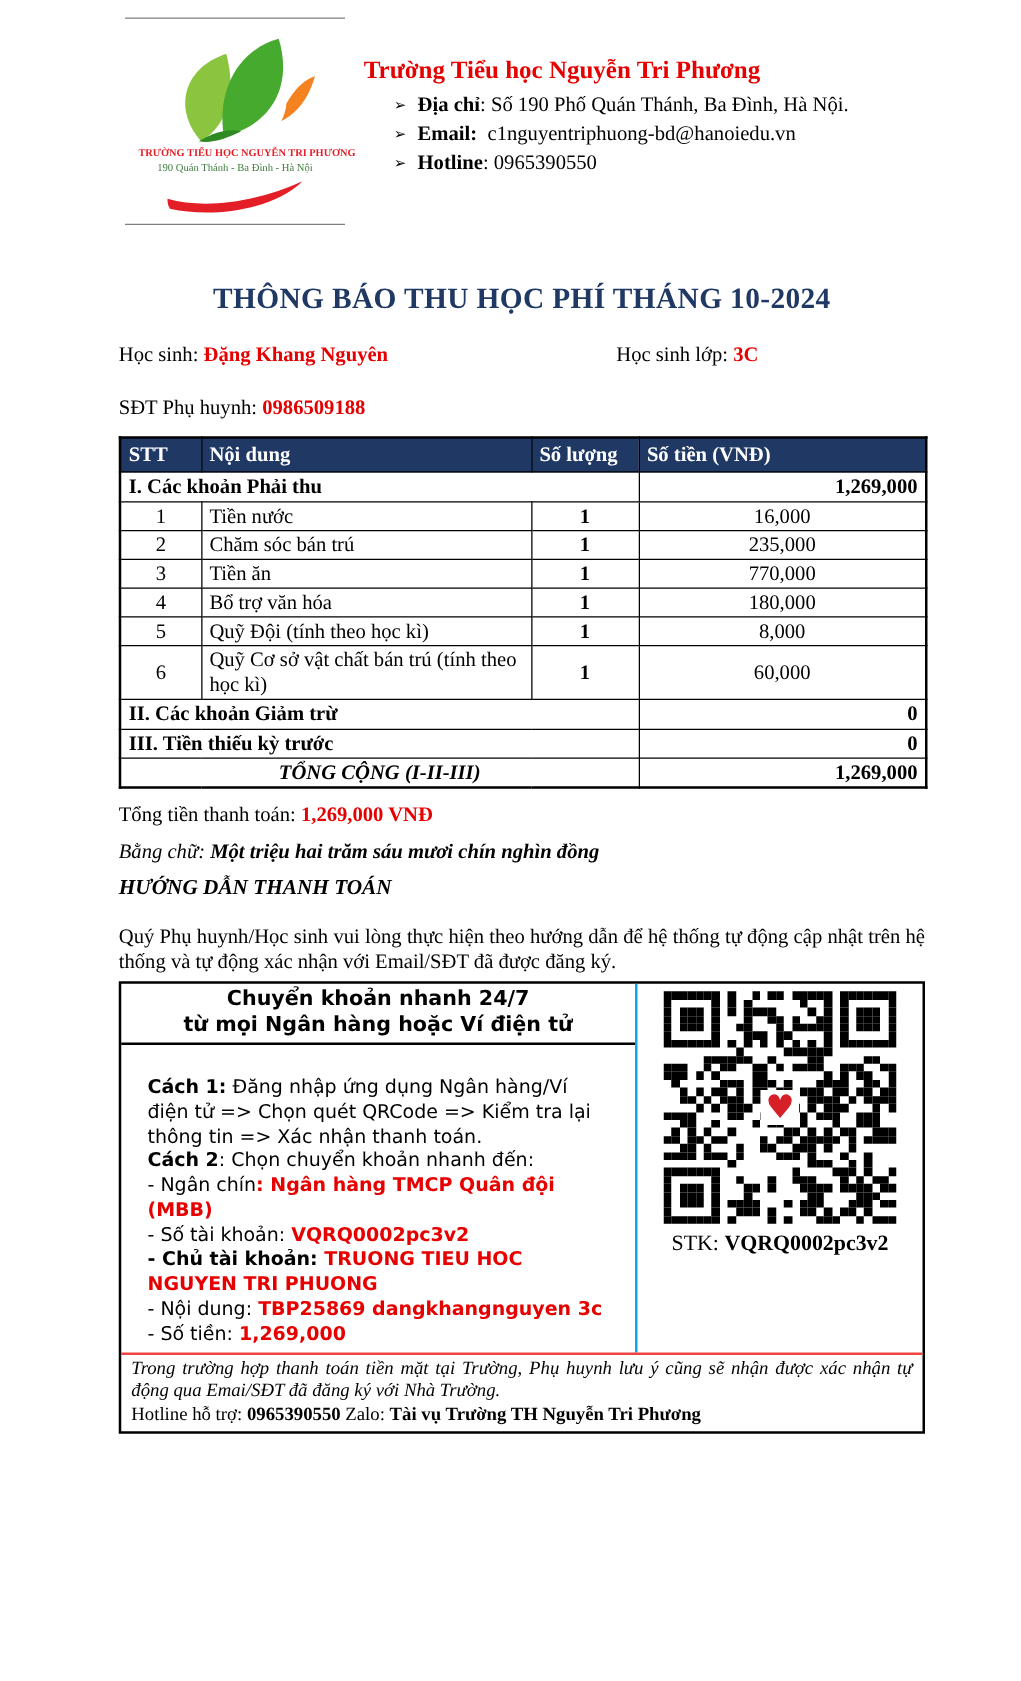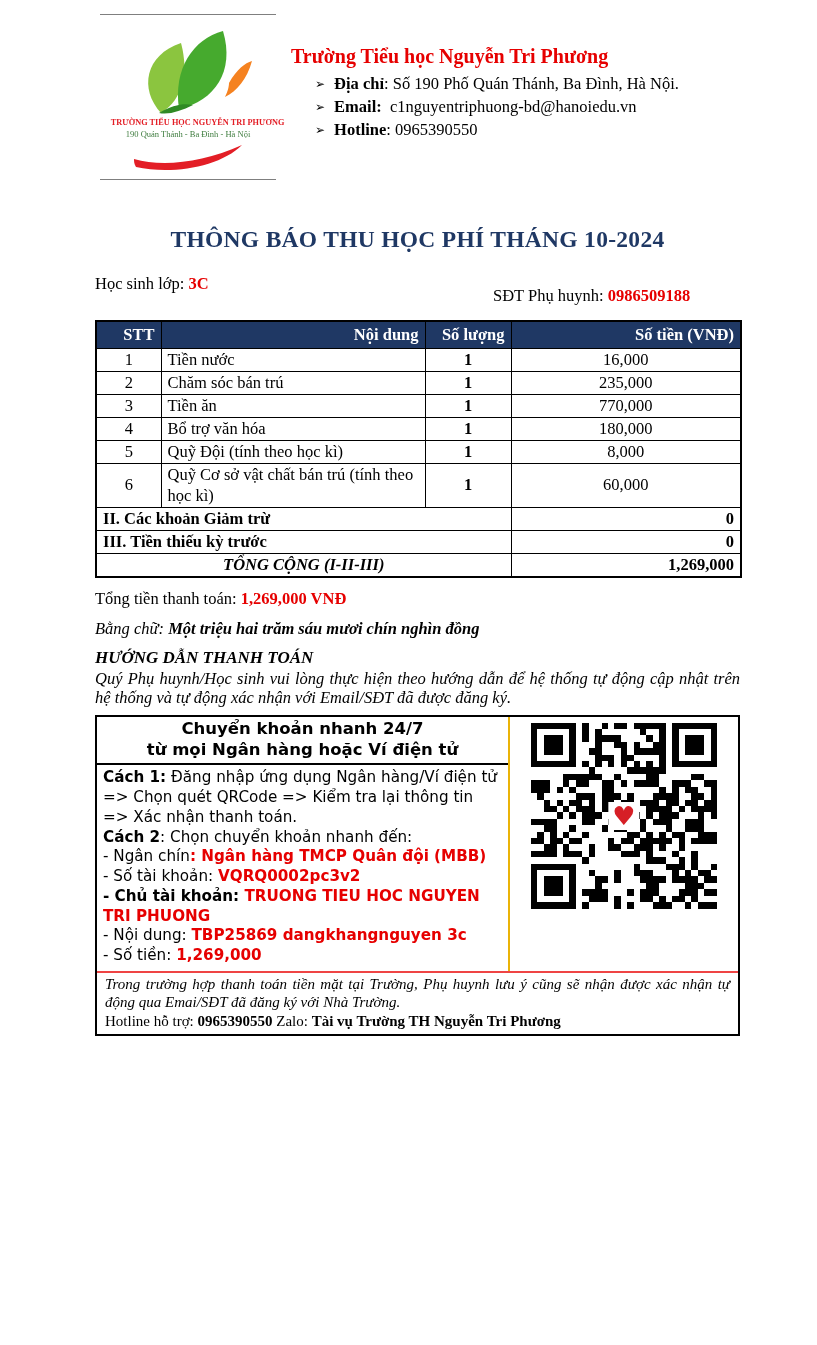--- a/index.html
+++ b/index.html
@@ -53,47 +53,47 @@
   .sg-r2{padding-top:11px;}
   .red-bold{color:var(--accent-red);font-weight:bold;}
 
   
   .fee-table{
     border-collapse:collapse;table-layout:fixed;width:645px;
     margin-top:13px;font-size:16.5px;
   }
   .fee-table th,.fee-table td{border:1px solid #000;padding:1px 6px;line-height:1.22;}
   .fee-table thead th{
-    background:var(--navy);color:#fff;text-align:right;vertical-align:middle;
+    background:var(--navy);color:#fff;text-align:left;vertical-align:middle;
     padding:3px 6px;border-color:#000;
   }
   .fee-table{border:2px solid #000;}
   td.c{text-align:center;} td.r{text-align:right;} .b{font-weight:bold;} .it{font-style:italic;}
   td.sec{font-weight:bold;}
   td.qty{text-align:center;font-weight:bold;}
 
   
   .sum-line{margin-top:11px;font-size:16.5px;line-height:1.25;}
   .words-line{margin-top:9px;font-size:16.5px;font-style:italic;}
   .words-value{font-weight:bold;}
   .guide-title{font-weight:bold;font-style:italic;font-size:17px;margin-top:9px;}
-  .guide-text{font-style:italic;font-size:16.5px;line-height:1.18;margin-top:1px;text-align:justify;}
+  .guide-text{font-size:16.5px;line-height:1.18;margin-top:19px;text-align:justify;}
 
   
   .paybox{
     margin-top:7px;width:645px;border:2px solid #000;
     display:grid;grid-template-columns:413px 1fr;
     font-family:"DejaVu Sans", sans-serif;
   }
-  .pb-left{border-right:2px solid #eab308;}
+  .pb-left{border-right:2px solid #0ea5e9;}
   .pb-title{
     border-bottom:2px solid #000;text-align:center;font-weight:bold;
     font-size:16.5px;line-height:1.27;padding:2px 2px 3px;
   }
-  .pb-body{padding:3px 6px 5px;font-size:15.2px;line-height:1.3;}
+  .pb-body{padding:3px 21px 5px;font-size:15.2px;line-height:1.3;margin-top:21px;}
   .pb-right{text-align:center;padding:6px 4px 4px;}
   .qr-wrap{position:relative;width:186px;height:186px;margin:0 auto;}
   .qr-grid{display:grid;width:186px;height:186px;grid-template-columns:repeat(29,1fr);grid-auto-rows:1fr;background:#fff;}
   .qm{background:#000;}
   .qr-logo{
     position:absolute;left:50%;top:50%;transform:translate(-50%,-50%);
     background:#fff;padding:1px 4px;color:var(--qr-heart-red);
     font-weight:bold;font-size:26px;line-height:26px;
   }
   .pb-stk{font-family:"Liberation Serif", serif;font-size:17.5px;margin-top:5px;}
@@ -144,20 +144,23 @@
           <span class="bullet-icon">➢</span><span class="contact-label">Hotline</span><span class="pre">: 0965390550</span>
         </li>
       </ul>
     </div>
   </div>
 
   <h1 class="doc-title">THÔNG BÁO THU HỌC PHÍ THÁNG 10-2024</h1>
 
   <div class="student-grid">
     <div class="sg-cell sg-r1">
+      <span class="pre">Học sinh: </span><span class="red-bold">Đặng Khang Nguyên</span>
+    </div>
+    <div class="sg-cell sg-r1">
       <span class="pre">Học sinh lớp: </span><span class="red-bold">3C</span>
     </div>
     <div class="sg-cell sg-l2">
       <span class="pre">SĐT Phụ huynh: </span><span class="red-bold">0986509188</span>
     </div>
   </div>
 
   <table class="fee-table">
     <colgroup>
         <col style="width:65px">
@@ -167,20 +170,24 @@
       </colgroup>
     <thead>
         <tr id="fee-head-row">
           <th>STT</th>
           <th>Nội dung</th>
           <th>Số lượng</th>
           <th>Số tiền (VNĐ)</th>
         </tr>
       </thead>
     <tbody id="fee-body">
+        <tr>
+          <td class="sec" colspan="3">I. Các khoản Phải thu</td>
+          <td class="r b">1,269,000</td>
+        </tr>
         <tr>
           <td class="c">1</td>
           <td>Tiền nước</td>
           <td class="qty">1</td>
           <td class="c">16,000</td>
         </tr>
         <tr>
           <td class="c">2</td>
           <td>Chăm sóc bán trú</td>
           <td class="qty">1</td>
@@ -1090,20 +1097,23 @@
             <div></div>
             <div></div>
             <div class="qm"></div>
             <div></div>
             <div class="qm"></div>
             <div class="qm"></div>
             <div class="qm"></div>
           </div>
         <span class="qr-logo">♥</span>
       </div>
+      <div class="pb-stk">
+        <span class="pre">STK: </span><span class="b">VQRQ0002pc3v2</span>
+      </div>
     </div>
     <div class="pb-note">
       <div class="pb-note-text">Trong trường hợp thanh toán tiền mặt tại Trường, Phụ huynh lưu ý cũng sẽ nhận được xác nhận tự động qua Emai/SĐT đã đăng ký với Nhà Trường.</div>
       <div class="pb-hotline">
         <span class="pre">Hotline hỗ trợ: </span><span class="b">0965390550</span><span class="pre"> Zalo: </span><span class="b">Tài vụ Trường TH Nguyễn Tri Phương</span>
       </div>
     </div>
   </div>
 
 </div>

